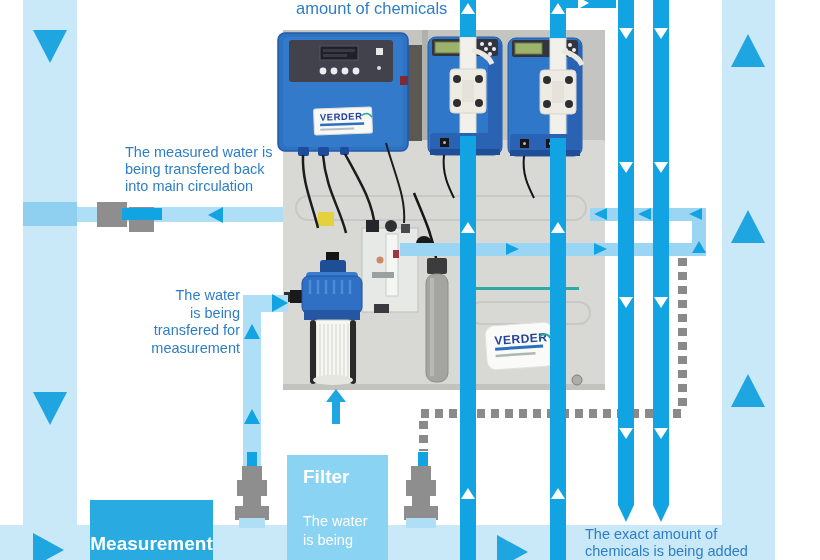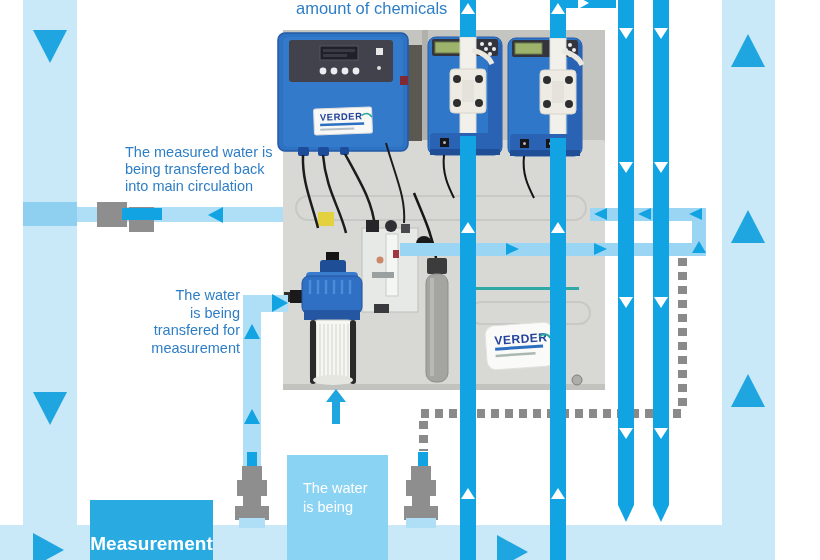--- a/index.html
+++ b/index.html
@@ -261,31 +261,34 @@
   <div class="tri t-down-w" style="left:654px;top:162px;"></div>
   <div class="tri t-down-w" style="left:619px;top:297px;"></div>
   <div class="tri t-down-w" style="left:654px;top:297px;"></div>
   <div class="tri t-down-w" style="left:619px;top:428px;"></div>
   <div class="tri t-down-w" style="left:654px;top:428px;"></div>
 
   <div class="abs" style="left:90px;top:500px;width:123px;height:70px;background:var(--box_strong);text-align:center;">
     <div class="box-title" style="margin-top:33px;">Measurement</div>
   </div>
   <div class="abs" style="left:287px;top:455px;width:101px;height:110px;background:var(--box_light);">
+    <div class="box-title" style="margin:11px 0 0 16px;">Filter</div>
     <div class="box-body" style="margin:24px 0 0 16px;">The water
 is being</div>
   </div>
 
   <div class="abs" style="left:326px;top:389px;width:21px;height:36px;">
     <div class="tri" style="left:0;top:0;border-left:10px solid transparent;border-right:10px solid transparent;border-bottom:13px solid var(--arrow_blue);"></div>
     <div style="position:absolute;left:6px;top:13px;width:8px;height:22px;background:var(--arrow_blue);"></div>
   </div>
 
   <div class="note" style="left:296px;top:0;font-size:16.5px;text-align:right;">amount of chemicals</div>
   <div class="note" style="left:87px;top:144px;width:180px;margin-left:38px;">The measured water is
 being transfered back
 into main circulation</div>
   <div class="note" style="left:136px;top:287px;width:104px;text-align:right;line-height:17.5px;">The water
 is being
 transfered for
 measurement</div>
+  <div class="note" style="left:585px;top:526px;line-height:16.5px;">The exact amount of
+chemicals is being added</div>
 
 </div>
 
 </body></html>

